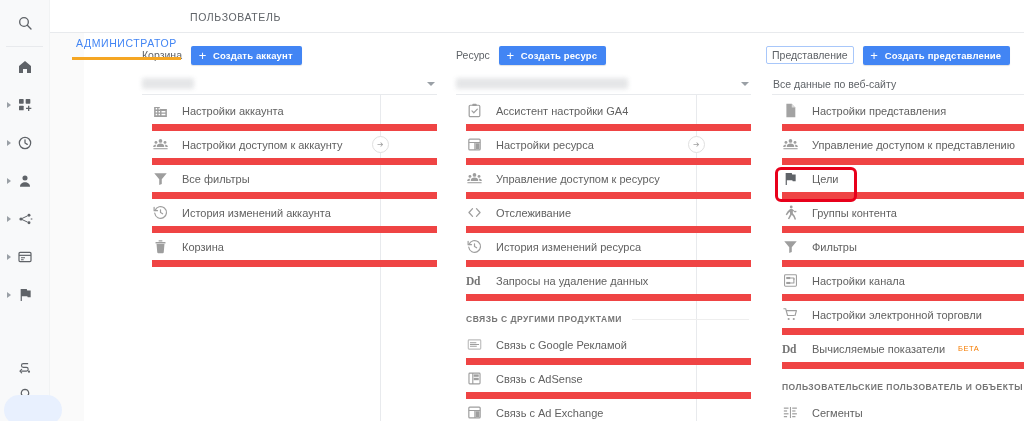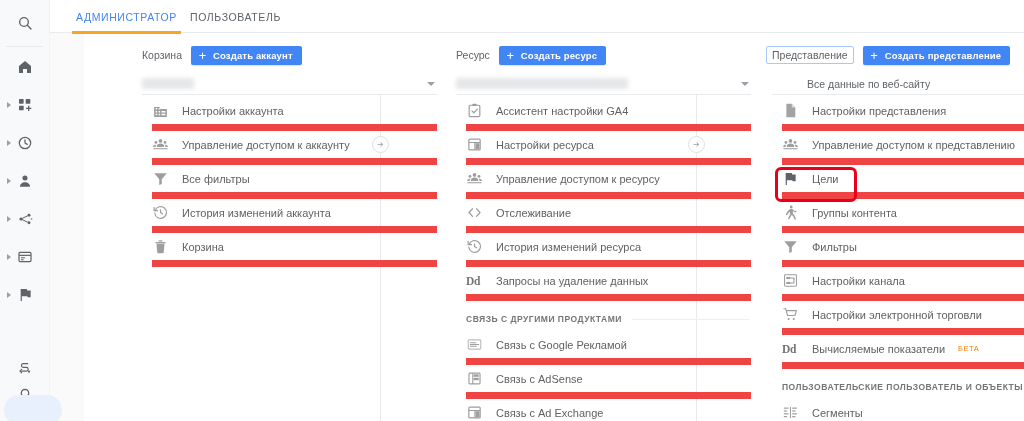--- a/index.html
+++ b/index.html
@@ -59,21 +59,21 @@
     font-weight: 500;
     color: #5f6368; cursor: pointer;
     padding: 0 4px;
   }
   .tab.active { color: #4285f4; }
   .tab.active::after {
     content: ""; position: absolute;
     left: 0; right: 0; bottom: -1px; height: 3px;
     background: #f5a623;
   }
-  #tab-admin { left: 22px; }
+  #tab-admin { left: 22px; margin-top: 26px; }
   #tab-user  { left: 136px; }
 
   
   #page {
     position: absolute; left: 50px; top: 33px;
     width: 974px; height: 388px;
     background: #fafafa;
   }
   #sheet {
     position: absolute; left: 34px; top: 0;
@@ -135,21 +135,20 @@
     position: relative;
     margin-top: 10px;
     height: 22px;
     border-bottom: 1px solid #e8eaed;
     display: flex; align-items: center;
     cursor: pointer;
   }
   .col-select .sel-text {
     font-size: 10.5px; color: #5f6368;
     padding-left: 1px;
-    margin-left: 34px;
   }
   .col-select .redact {
     display: inline-block;
     height: 11px; border-radius: 2px;
     background: #e4e5e7;
     filter: blur(2.2px);
     opacity: .95;
   }
   .col-select .caret {
     position: absolute; right: 2px; top: 50%;
@@ -375,21 +374,21 @@
             <span class="mi-icon">
               <svg width="17" height="17" viewBox="0 0 24 24" fill="#9e9e9e">
                 <circle cx="12" cy="7" r="2.6"></circle>
                 <circle cx="5.6" cy="9" r="2"></circle>
                 <circle cx="18.4" cy="9" r="2"></circle>
                 <path d="M12 10.6c-2.9 0-5.2 1.6-5.2 3.6v1.2h10.4v-1.2c0-2-2.3-3.6-5.2-3.6z"></path>
                 <path d="M5.6 12.4c-2.1 0-3.9 1-3.9 2.3v.7h3.4v-.8c0-.8.4-1.6 1.1-2.2zM18.4 12.4c2.1 0 3.9 1 3.9 2.3v.7h-3.4v-.8c0-.8-.4-1.6-1.1-2.2z"></path>
                 <path d="M2 17.2h20v1.5H2z"></path>
               </svg>
             </span>
-            <span class="mi-label">Управление доступом к аккаунту</span>
+            <span class="mi-label">Настройки доступом к аккаунту</span>
           </div>
           <div class="menu-item">
             <span class="mi-icon">
               <svg width="17" height="17" viewBox="0 0 24 24" fill="#9e9e9e">
                 <path d="M3.2 4.6h17.6l-7 8.4v6.6l-3.6 1.6v-8.2z"></path>
               </svg>
             </span>
             <span class="mi-label">Все фильтры</span>
           </div>
           <div class="menu-item">

